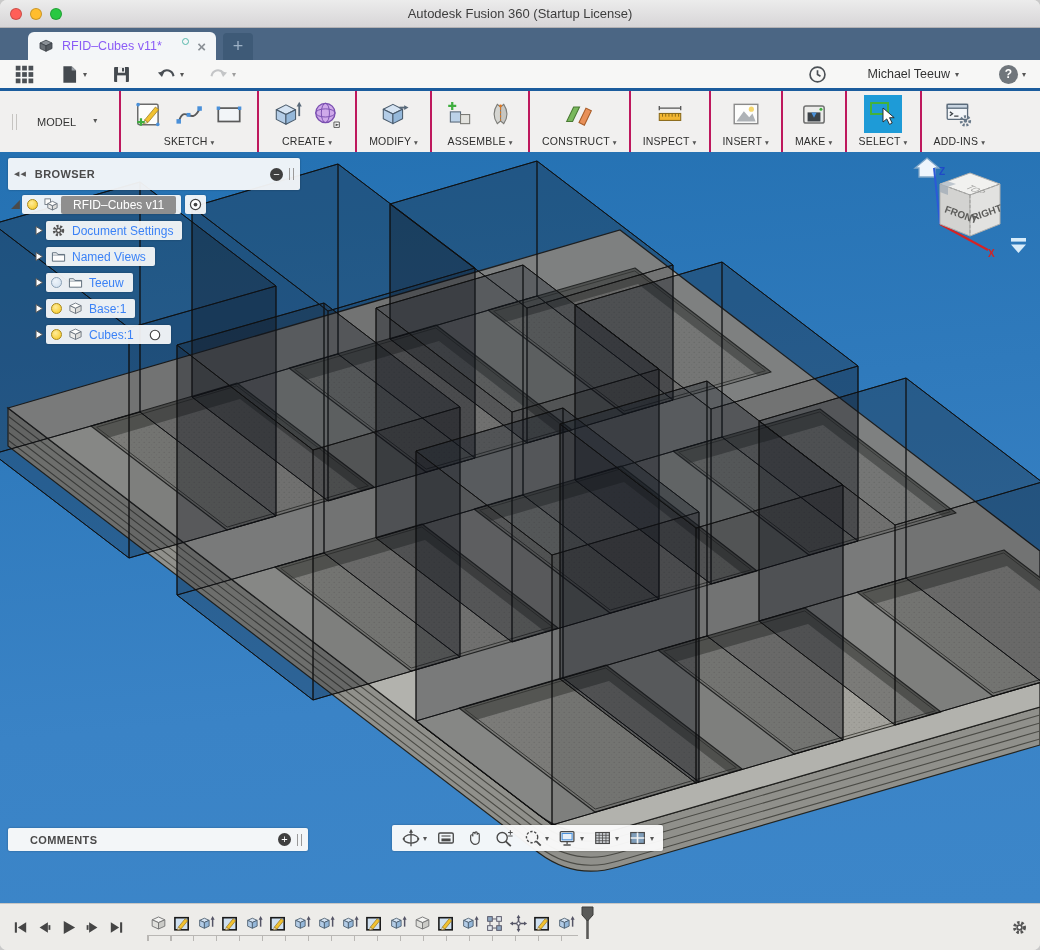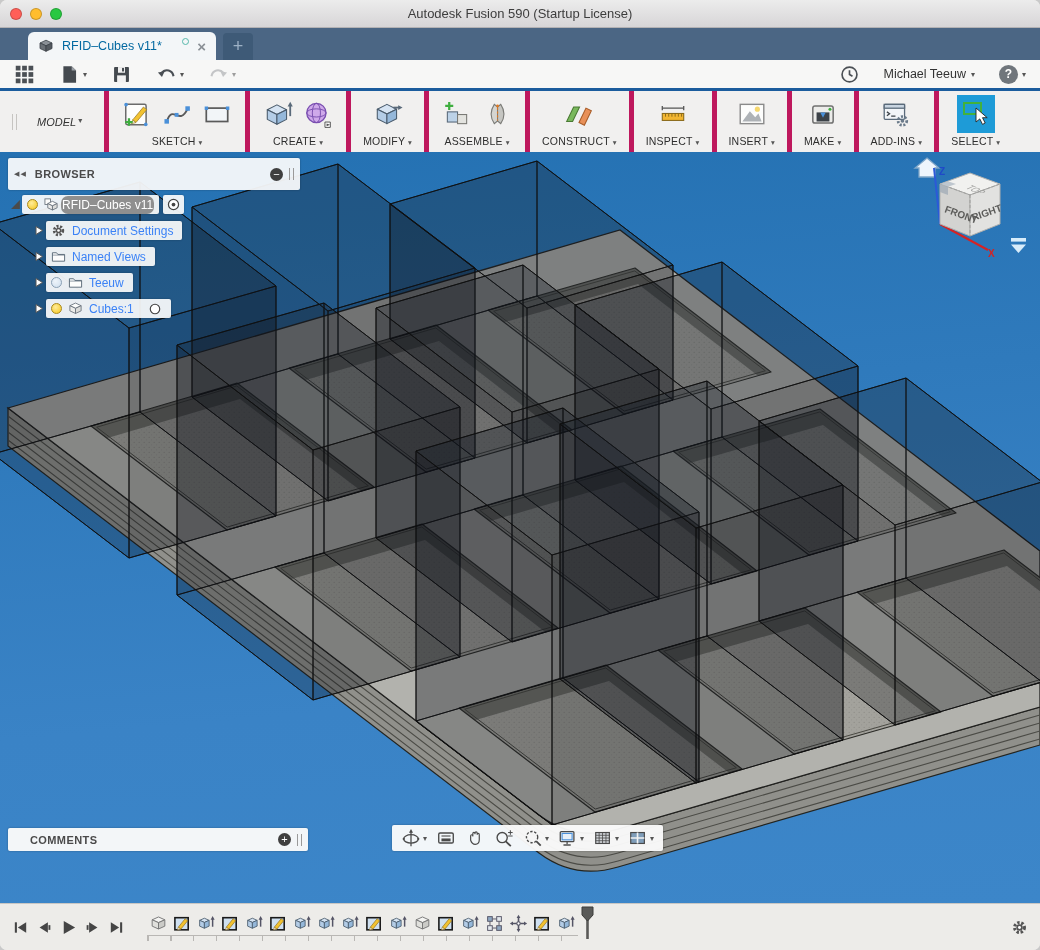--- a/index.html
+++ b/index.html
@@ -13,46 +13,46 @@
   .titlebar .title { font-size:13px; color:#3d3d3d; }
   .lights { position:absolute; left:10px; top:8px; display:flex; gap:8px; }
   .light { width:12px; height:12px; border-radius:50%; border:0.5px solid rgba(0,0,0,.2); }
   .light.red{background:#ff5f58}.light.yellow{background:#ffbd2e}.light.green{background:#28c841}
 
   
   .tabstrip { position:absolute; top:28px; left:0; right:0; height:32px; background:#4b6684;
     display:fl ex; display:flex; align-items:flex-end; padding-left:28px; }
   .tab { height:28px; width:188px; background:#f3f6f8; border-radius:6px 6px 0 0;
     display:flex; align-items:center; gap:8px; padding:0 10px; }
-  .tab-label { font-size:12.5px; color:#0369a1; flex:1; white-space:nowrap; overflow:hidden; }
+  .tab-label { font-size:12.5px; color:#8b5cf6; flex:1; white-space:nowrap; overflow:hidden; }
   .sync-dot { width:7px; height:7px; border:1.5px solid #56b8ab; border-radius:50%; margin-bottom:10px; flex:none; }
   .tab-close { color:#8a9096; font-size:15px; font-weight:bold; line-height:1; cursor:default; }
   .newtab { height:27px; width:30px; background:#3e5a77; border-radius:4px 4px 0 0; margin-left:7px;
     color:#9db1c5; font-size:18px; display:flex; align-items:center; justify-content:center; }
 
   
   .qat { position:absolute; top:60px; left:0; right:0; height:31px; background:#f7f7f6;
     border-bottom:3px solid #1b5c9d; display:flex; align-items:center; padding:0 14px; gap:24px; }
   .qbtn { display:flex; align-items:center; gap:3px; }
   .qbtn svg { width:21px; height:21px; }
   .qbtn.disabled { opacity:.55; }
   .caret { font-size:8px; color:#555; }
-  .qat-right { margin-left:auto; display:flex; align-items:center; gap:24px; }
+  .qat-right { margin-left:auto; display:flex; align-items:center; gap:40px; }
   .user-btn { display:flex; align-items:center; gap:5px; font-size:12.5px; color:#333; }
   .help-btn { display:flex; align-items:center; gap:4px; }
   .help-circle { width:19px; height:19px; border-radius:50%; background:#70767c; color:#fff;
     font-size:12px; font-weight:bold; display:flex; align-items:center; justify-content:center; }
 
   
   .ribbon { position:absolute; top:91px; left:0; right:0; height:61px; background:#f1f0ef;
     display:flex; align-items:stretch; padding-left:6px; }
   .ribgrip { width:5px; height:16px; border-left:1px solid #c6c4c1; border-right:1px solid #c6c4c1; align-self:center; margin:0 10px 0 6px; }
-  .wsbtn { align-self:center; display:flex; gap:2px; font-size:11px; color:#333; padding:0 22px 0 10px;font-style:italic; }
+  .wsbtn { align-self:center; display:flex; gap:17px; font-size:11px; color:#333; padding:0 22px 0 10px; }
   .rgroup { display:flex; flex-direction:column; align-items:center; justify-content:flex-start;
-    padding:3px 12px 0; border-left:5px solid #be185d; }
+    padding:3px 12px 0; border-left:2px solid #be185d; }
   .ricons { display:flex; align-items:center; gap:8px; height:40px; }
   .ricon { width:32px; height:34px; display:flex; align-items:center; justify-content:center; }
   .ricon svg { width:30px; height:30px; }
   .ricon.active-tile { width:38px; height:38px; }
   .ricon.active-tile svg { width:38px; height:38px; }
   .rlabel { font-size:10.5px; color:#2e2e2e; margin-top:1px; white-space:nowrap; letter-spacing:.2px; }
   .rlabel .caret { font-size:7.5px; }
 
   
   .viewport { position:absolute; top:152px; left:0; width:1040px; height:751px;
@@ -67,21 +67,21 @@
   .btitle { font-size:11px; font-weight:bold; color:#4a4a4a; letter-spacing:.4px; flex:1; }
   .circle-btn { width:13px; height:13px; border-radius:50%; background:#3f3f3f; color:#fff;
     font-size:11px; line-height:12px; text-align:center; margin-right:6px; flex:none; }
   .grip { width:5px; height:12px; border-left:1.5px solid #9a9a9a; border-right:1.5px solid #9a9a9a; }
   .brow { display:flex; align-items:center; margin-top:3px; height:23px; }
   .brow .bexp { width:14px; flex:none; display:flex; justify-content:center; }
   .brow.child { padding-left:24px; }
   .bchip { display:flex; align-items:center; gap:6px; background:rgba(252,252,252,.92);
     border-radius:2px; padding:2px 9px 2px 5px; box-shadow:0 0 2px rgba(0,0,0,.3); }
   .blabel { color:#3b82f6; white-space:nowrap; }
-  .blabel.selected { background:#8f8f8f; color:#fff; padding:2px 1px; margin:-2px -4px; border-radius:7px; }
+  .blabel.selected { background:#8f8f8f; color:#fff; padding:2px 12px; margin:-2px -4px; border-radius:2px; }
   .bulb { width:11px; height:11px; border-radius:50%; background:radial-gradient(circle at 40% 35%,#ffec9a,#f5c518);
     border:1px solid #a8881a; position:relative; flex:none; }
   .bulb.off { background:radial-gradient(circle at 40% 35%,#eef4fa,#cfdeed); border-color:#8aa0b5; }
   .bicon svg { width:15px; height:15px; display:block; }
 
   
   .vcube-wrap { position:absolute; top:2px; right:8px; width:124px; height:120px; }
 
   
   .comments { position:absolute; left:8px; bottom:52px; width:300px; height:23px;
@@ -393,21 +393,21 @@
 </svg>
 
 <div class="window">
 
   <div class="titlebar">
     <div class="lights">
       <span class="light red"></span>
       <span class="light yellow"></span>
       <span class="light green"></span>
     </div>
-    <span class="title">Autodesk Fusion 590 (Startup License)</span>
+    <span class="title">Autodesk Fusion 360 (Startup License)</span>
   </div>
 
   <div class="tabstrip">
     <div class="tab">
       <svg width="16" height="16" viewBox="0 0 16 16">
           <use href="#t-cube-dark"></use>
         </svg>
       <span class="tab-label">RFID–Cubes v11*</span>
       <span class="sync-dot"></span>
       <span class="tab-close">×</span>
@@ -565,37 +565,37 @@
             <span class="ricon">
               <svg viewBox="0 0 28 28">
                 <use href="#i-print"></use>
               </svg>
             </span>
           </div>
           <div class="rlabel">MAKE <span class="caret">▾</span></div>
         </div>
         <div class="rgroup">
           <div class="ricons">
-            <span class="ricon">
-              <svg viewBox="0 0 28 28">
-                <use href="#i-scripts"></use>
-              </svg>
-            </span>
-          </div>
-          <div class="rlabel">ADD-INS <span class="caret">▾</span></div>
-        </div>
-        <div class="rgroup">
-          <div class="ricons">
             <span class="ricon active-tile">
               <svg viewBox="0 0 38 38">
                 <use href="#i-select"></use>
               </svg>
             </span>
           </div>
           <div class="rlabel">SELECT <span class="caret">▾</span></div>
+        </div>
+        <div class="rgroup">
+          <div class="ricons">
+            <span class="ricon">
+              <svg viewBox="0 0 28 28">
+                <use href="#i-scripts"></use>
+              </svg>
+            </span>
+          </div>
+          <div class="rlabel">ADD-INS <span class="caret">▾</span></div>
         </div>
       </span>
   </div>
 
   <div class="viewport">
     <svg class="scene" id="scene" width="1040" height="751" viewBox="0 152 1040 751">
       <defs>
         <pattern id="floorpat" patternUnits="userSpaceOnUse" width="5" height="5">
           <rect width="5" height="5" fill="#a3a29c"></rect>
           <circle cx="1.2" cy="1.4" r=".7" fill="#908f89"></circle>
@@ -847,20 +847,36 @@
           <span class="bulb off"></span>
           <span class="bicon">
               <svg viewBox="0 0 16 16">
                 <use href="#b-folder"></use>
               </svg>
             </span>
           <span class="blabel">Teeuw</span>
         </div>
       </div>
 
+      <div class="brow child">
+        <span class="bexp">
+            <svg width="10" height="11" viewBox="0 0 10 10">
+              <polygon points="2,1 2,9 8.5,5" fill="#fdfdfd" stroke="#555" stroke-width="1"></polygon>
+            </svg>
+          </span>
+        <div class="bchip">
+          <span class="bulb"></span>
+          <span class="bicon">
+              <svg viewBox="0 0 16 16">
+                <use href="#b-body"></use>
+              </svg>
+            </span>
+          <span class="blabel">Base:1</span>
+        </div>
+      </div>
 
       <div class="brow child">
         <span class="bexp">
             <svg width="10" height="11" viewBox="0 0 10 10">
               <polygon points="2,1 2,9 8.5,5" fill="#fdfdfd" stroke="#555" stroke-width="1"></polygon>
             </svg>
           </span>
         <div class="bchip">
           <span class="bulb"></span>
           <span class="bicon">

